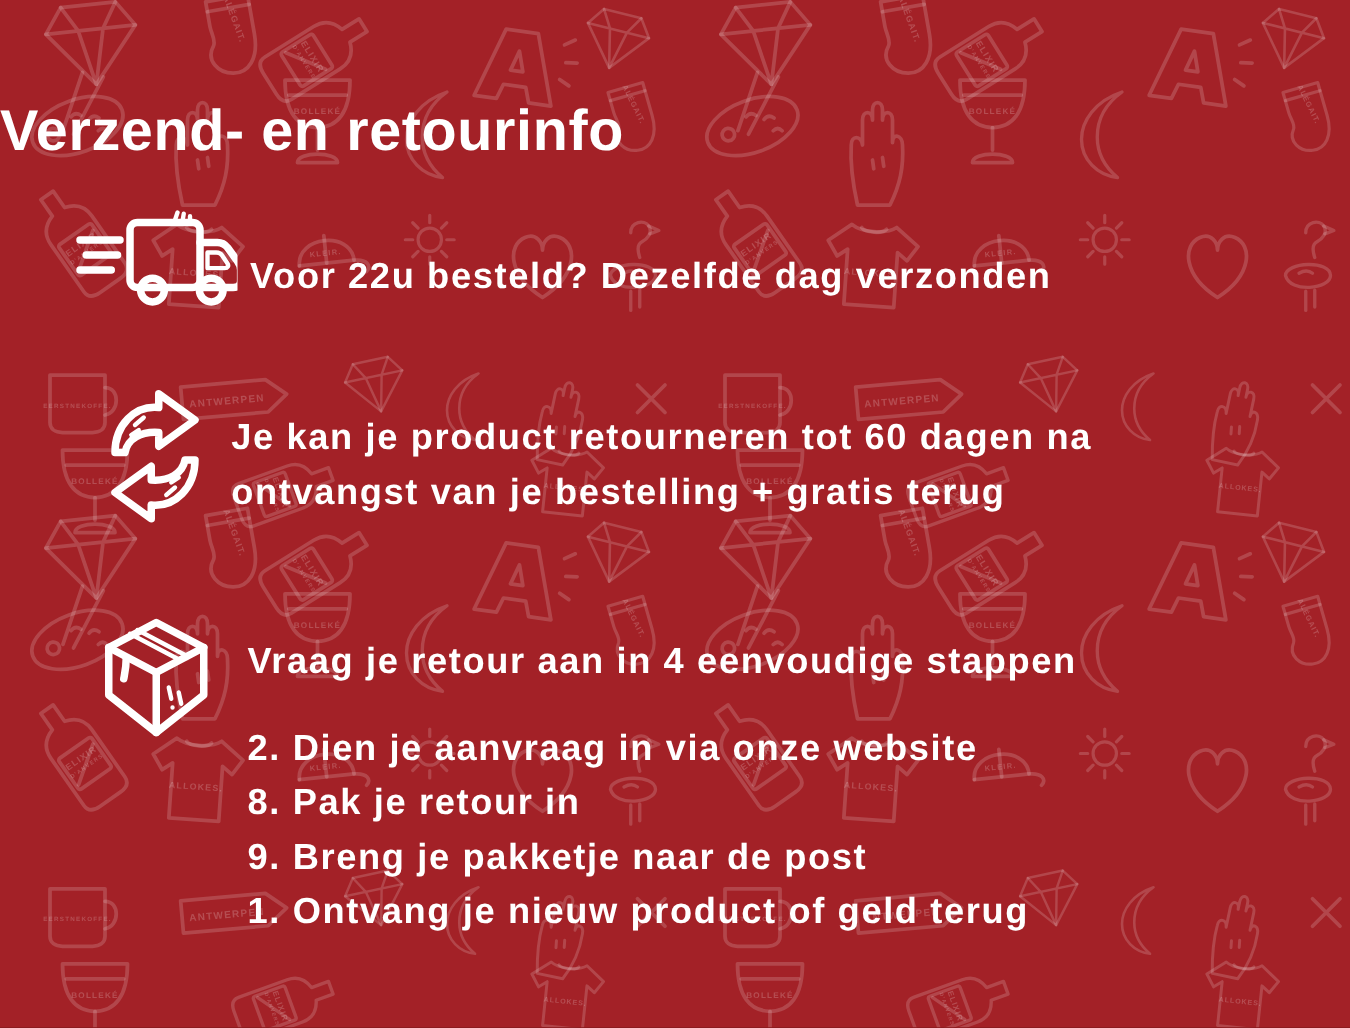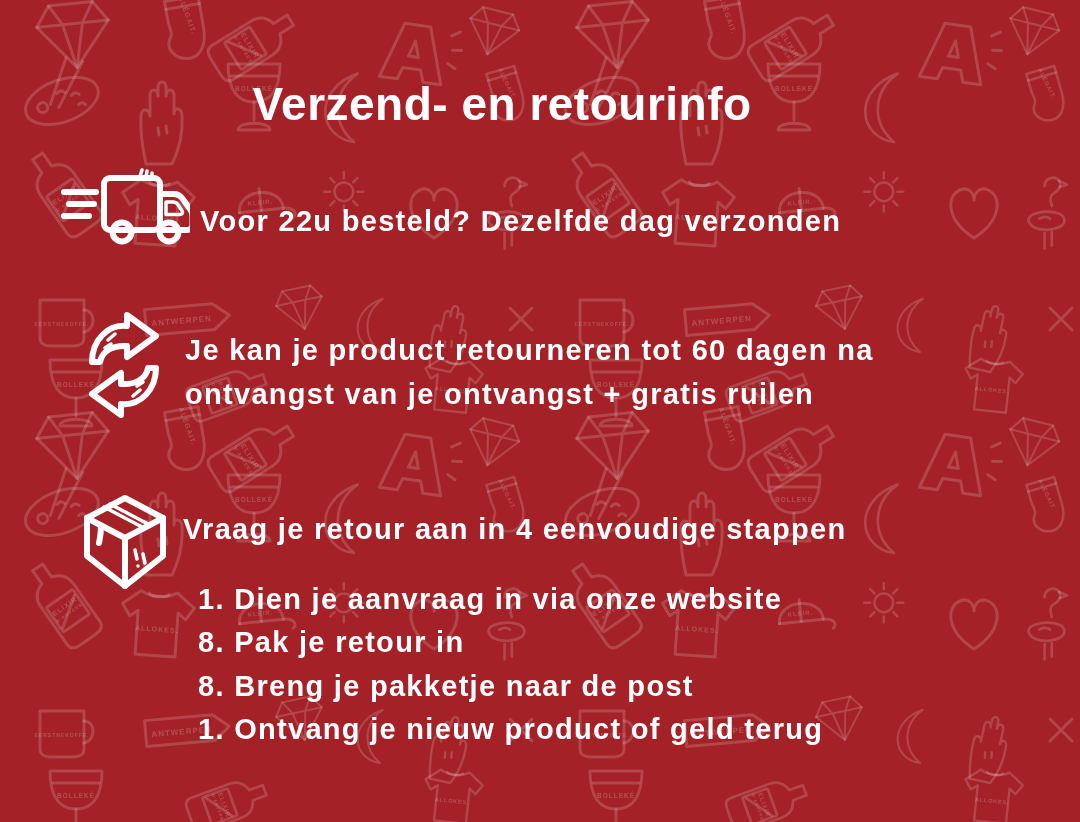--- a/index.html
+++ b/index.html
@@ -14,34 +14,34 @@
     -webkit-font-smoothing:antialiased;
   }
   .bg{position:absolute;left:0;top:0;width:1080px;height:822px;}
   .d{stroke:rgba(255,255,255,0.17);fill:none;stroke-width:3;stroke-linecap:round;stroke-linejoin:round;}
   .dt{fill:rgba(255,255,255,0.20);stroke:none;font-family:"Liberation Sans",sans-serif;font-weight:bold;letter-spacing:1px;}
   .ic{stroke:#ffffff;fill:none;stroke-width:6;stroke-linecap:round;stroke-linejoin:round;}
   .ic-thin{stroke:#ffffff;fill:none;stroke-width:3.5;stroke-linecap:round;stroke-linejoin:round;}
   .abs{position:absolute;}
   .title{
     left:0;top:81px;width:1004px;
-    text-align:center;
+    text-align:left;
     font-size:46px;line-height:46px;
     letter-spacing:0.5px;
     white-space:nowrap;
   }
   .body-text{
     font-size:29px;
     line-height:44.4px;
     letter-spacing:1.3px;
     white-space:nowrap;
   }
   #sec1-text{left:200px;top:199px;}
   #sec2-text{left:185px;top:328px;}
-  #sec3-head{left:183px;top:507px;}
+  #sec3-head{left:198px;top:507px;}
   #sec3-steps{left:198px;top:578px;line-height:43.4px;}
 </style>
 </head>
 <body>
 
 <div class="stage">
 
   <svg class="bg" viewBox="0 0 1080 822" aria-hidden="true">
     <defs>
       <g id="m-gem" class="d">
@@ -227,34 +227,34 @@
     <svg width="88" height="110" viewBox="0 0 88 110" aria-hidden="true">
       <g id="arr">
         <path class="ic" d="M12 52 C12 30 28 14 47 16 L47 5 L76 26 L47 47 L47 36 C33 35 22 41 20 52 Z"></path>
         <path class="ic-thin" d="M28 30 l7 -6 M25 38 l6 -4"></path>
       </g>
       <use href="#arr" transform="rotate(180 44 55)"></use>
     </svg>
   </div>
   <div class="abs body-text" id="sec2-text">
     <div>Je kan je product retourneren tot 60 dagen na</div>
-    <div>ontvangst van je ontvangst + gratis ruilen</div>
+    <div>ontvangst van je bestelling + gratis terug</div>
   </div>
 
   <div class="abs" style="left:79px;top:492px">
     <svg width="94" height="102" viewBox="0 0 94 102" aria-hidden="true">
       <path class="ic" d="M46 6 L84 26 L46 46 L8 26 Z"></path>
       <path class="ic" d="M8 26 V64 L46 94 L84 64 V26"></path>
       <path class="ic" d="M46 46 V94"></path>
       <path class="ic-thin" d="M25 15 L63 35 M31 12 L69 32"></path>
       <path class="ic" d="M22 34 C22 42 21 46 20 51"></path>
       <path class="ic-thin" d="M56 58 l2 9 M64 62 l2 9 M59 74 l0.01 0 M67 78 l0.01 0"></path>
     </svg>
   </div>
   <div class="abs body-text" id="sec3-head">Vraag je retour aan in 4 eenvoudige stappen</div>
   <div class="abs body-text" id="sec3-steps">
-    <div>1. Dien je aanvraag in via onze website</div>
+    <div>2. Dien je aanvraag in via onze website</div>
     <div>8. Pak je retour in</div>
-    <div>8. Breng je pakketje naar de post</div>
+    <div>9. Breng je pakketje naar de post</div>
     <div>1. Ontvang je nieuw product of geld terug</div>
   </div>
 
 </div>
 
 </body></html>

